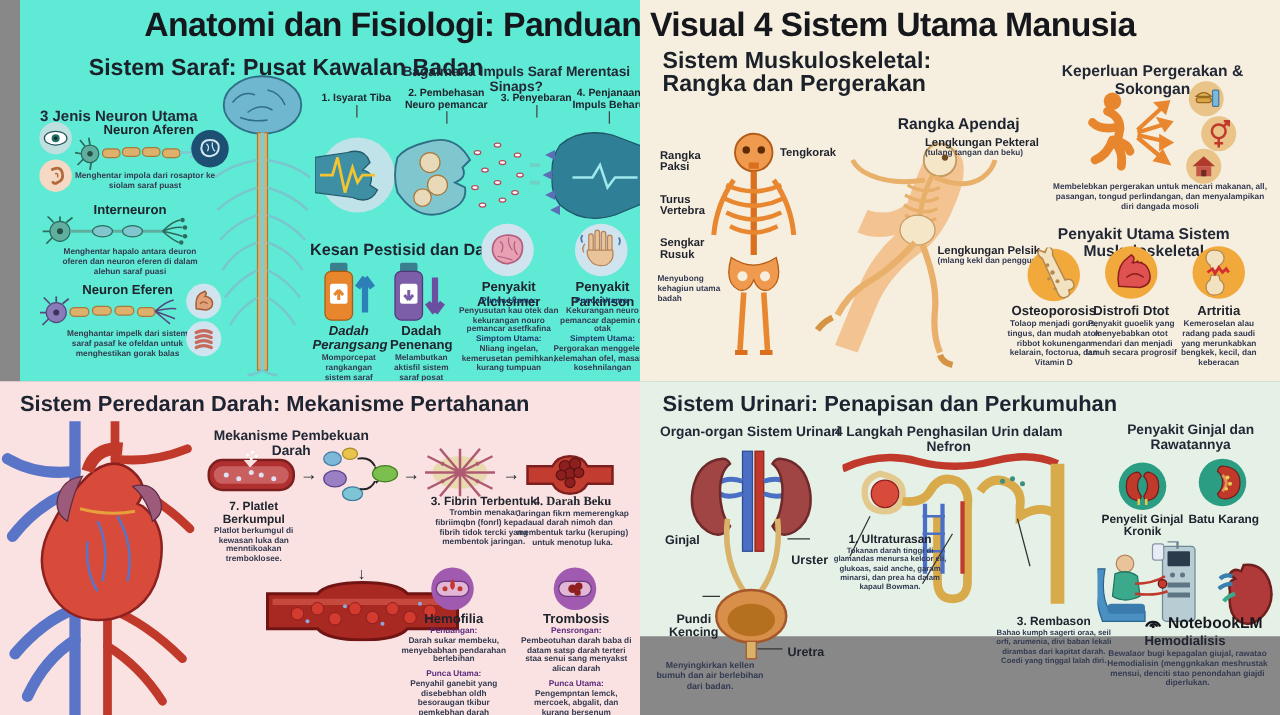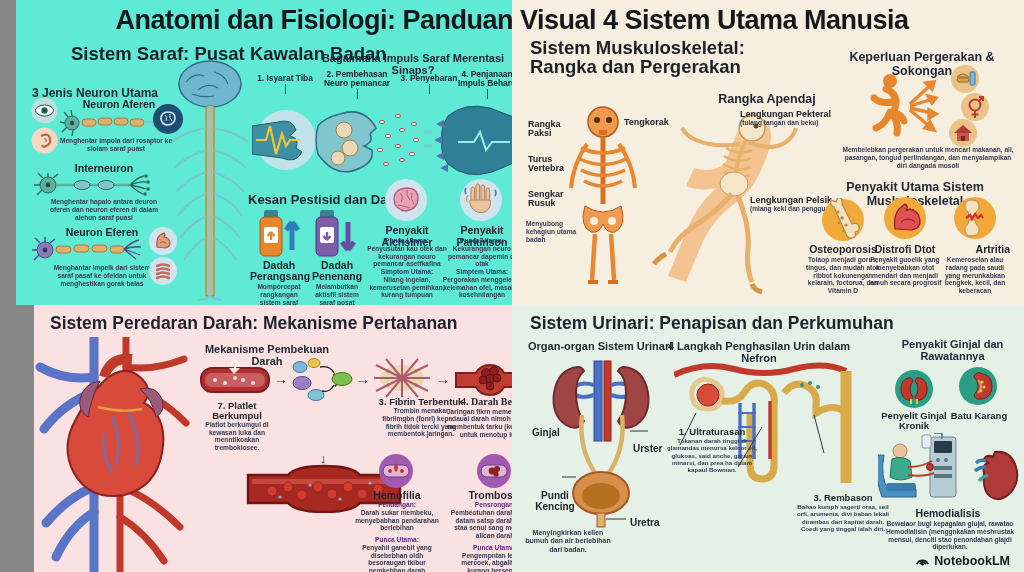--- a/index.html
+++ b/index.html
@@ -2,22 +2,22 @@
 <html><head>
 <meta charset="utf-8">
 <style>
   html,body{margin:0;padding:0;background:#888;}
   .poster{position:relative;width:1024px;height:572px;overflow:hidden;
     font-family:"Liberation Sans","DejaVu Sans",sans-serif;color:#1d2330;}
   .abs{position:absolute;}
   .quad{position:absolute;width:512px;height:305px;}
   .q-tl{left:16px;top:0;background:#5eead4;}
   .q-tr{left:512px;top:0;background:#f6efdf;width:512px;}
-  .q-bl{left:0;top:305px;height:267px;background:#f9e2e1;margin-left:34px;}
-  .q-br{left:512px;top:305px;height:267px;background:#e5f1e7;width:512px;}
+  .q-bl{left:0;top:305px;height:267px;background:#f9e2e1;}
+  .q-br{left:512px;top:305px;height:204px;background:#e5f1e7;width:512px;}
   .title{left:0;top:5px;width:1024px;text-align:center;font-size:27px;font-weight:800;
     letter-spacing:-.5px;color:#15171c;}
   .hq{font-size:18.5px;font-weight:800;color:#1b2029;line-height:1.05;}
   .hs{font-size:12px;font-weight:800;color:#232836;}
   .hs2{font-size:11px;font-weight:800;color:#232836;}
   .lbl{font-size:10.5px;font-weight:800;color:#20242e;}
   .lbl9{font-size:9px;font-weight:800;color:#20242e;line-height:1.05;}
   .tiny{font-size:6.6px;font-weight:700;color:#343b52;line-height:1.18;}
   .tiny6{font-size:6.2px;font-weight:700;color:#343b52;line-height:1.18;}
   .c{text-align:center;}
@@ -194,21 +194,21 @@
     </div>
     <div class="abs" style="left:296px;top:210px;">
       <svg width="46" height="48" viewBox="0 0 46 48">
           <rect x="8" y="0" width="14" height="8" rx="2" fill="#3a7f8f"></rect>
           <rect x="4" y="7" width="22" height="39" rx="5" fill="#7b5ea7" stroke="#50377a"></rect>
           <rect x="8" y="17" width="14" height="16" rx="2" fill="#fff"></rect>
           <path d="M15 22 V30 M15 30 l-3.5 -4 M15 30 l3.5 -4" stroke="#7b5ea7" stroke-width="2.4"></path>
           <path d="M36 12 V40 M36 40 l-6 -8 M36 40 l6 -8" stroke="#6a4fa0" stroke-width="5" fill="none"></path>
         </svg>
     </div>
-    <div class="abs lbl c" style="left:234px;top:260px;width:58px;line-height:1.05;">Dadah Perangsang</div>
+    <div class="abs lbl c" style="left:234px;top:260px;width:58px;line-height:1.05;font-style:italic;">Dadah Perangsang</div>
     <div class="abs tiny c" style="left:234px;top:283px;width:58px;">Momporcepat rangkangan sistem saraf</div>
     <div class="abs lbl c" style="left:292px;top:260px;width:58px;line-height:1.05;">Dadah Penenang</div>
     <div class="abs tiny c" style="left:292px;top:283px;width:58px;">Melambutkan aktisfil sistem saraf posat</div>
 
     <div class="abs" style="left:368px;top:178px;">
       <svg width="44" height="44">
           <circle cx="22" cy="22" r="21" fill="#cfe4ef"></circle>
           <path d="M10 22 Q10 11 22 10 Q34 10 34 20 Q34 31 22 33 Q11 32 10 22 Z" fill="#e8a0b4" stroke="#b55f7d" stroke-width="1.4"></path>
           <path d="M16 15 Q20 18 17 24 M23 12 Q22 18 26 22 M28 15 Q26 21 30 26 M14 27 Q20 28 26 30" fill="none" stroke="#b55f7d"></path>
         </svg>
@@ -383,21 +383,21 @@
           <circle cx="22" cy="22" r="21" fill="#f2a93b"></circle>
           <path d="M18 4 q7 0 8 5 q1 4 -3 7 l-1 4 -6 0 -1 -4 q-4 -3 -3 -7 q1 -5 6 -5 Z" fill="#f3e2c0" stroke="#b5884e"></path>
           <path d="M18 40 q7 0 8 -5 q1 -4 -3 -7 l-1 -4 -6 0 -1 4 q-4 3 -3 7 q1 5 6 5 Z" fill="#f3e2c0" stroke="#b5884e"></path>
           <path d="M13 22 l4 -3 2 4 3 -5 3 4 3 -3 2 3" fill="none" stroke="#d32f2f" stroke-width="2.2"></path>
         </svg>
     </div>
     <div class="abs lbl c" style="left:296px;top:243px;width:70px;">Osteoporosis</div>
     <div class="abs tiny c" style="left:294px;top:256px;width:74px;">Tolaop menjadi gorus, tingus, dan mudah atok ribbot kokunengan kelarain, foctorua, dan Vitamin D</div>
     <div class="abs lbl c" style="left:358px;top:243px;width:70px;">Distrofi Dtot</div>
     <div class="abs tiny c" style="left:356px;top:256px;width:74px;">Penyakit guoelik yang menyebabkan otot mendari dan menjadi lamuh secara progrosif</div>
-    <div class="abs lbl c" style="left:428px;top:243px;width:70px;text-align:right;">Artritia</div>
+    <div class="abs lbl c" style="left:428px;top:243px;width:70px;">Artritia</div>
     <div class="abs tiny c" style="left:426px;top:256px;width:74px;">Kemeroselan alau radang pada saudi yang merunkabkan bengkek, kecil, dan keberacan</div>
   </section>
 
   <section class="quad q-bl">
     <div class="abs" style="left:16px;top:8px;font-size:17.5px;font-weight:800;">Sistem Peredaran Darah: Mekanisme Pertahanan</div>
 
     <div class="abs" style="left:0;top:32px;">
       <svg width="168" height="235" viewBox="0 0 168 235">
         <g stroke="#5a74c8" stroke-width="9" fill="none" stroke-linecap="round">
             <path d="M60 0 V70 M60 120 V235"></path>

